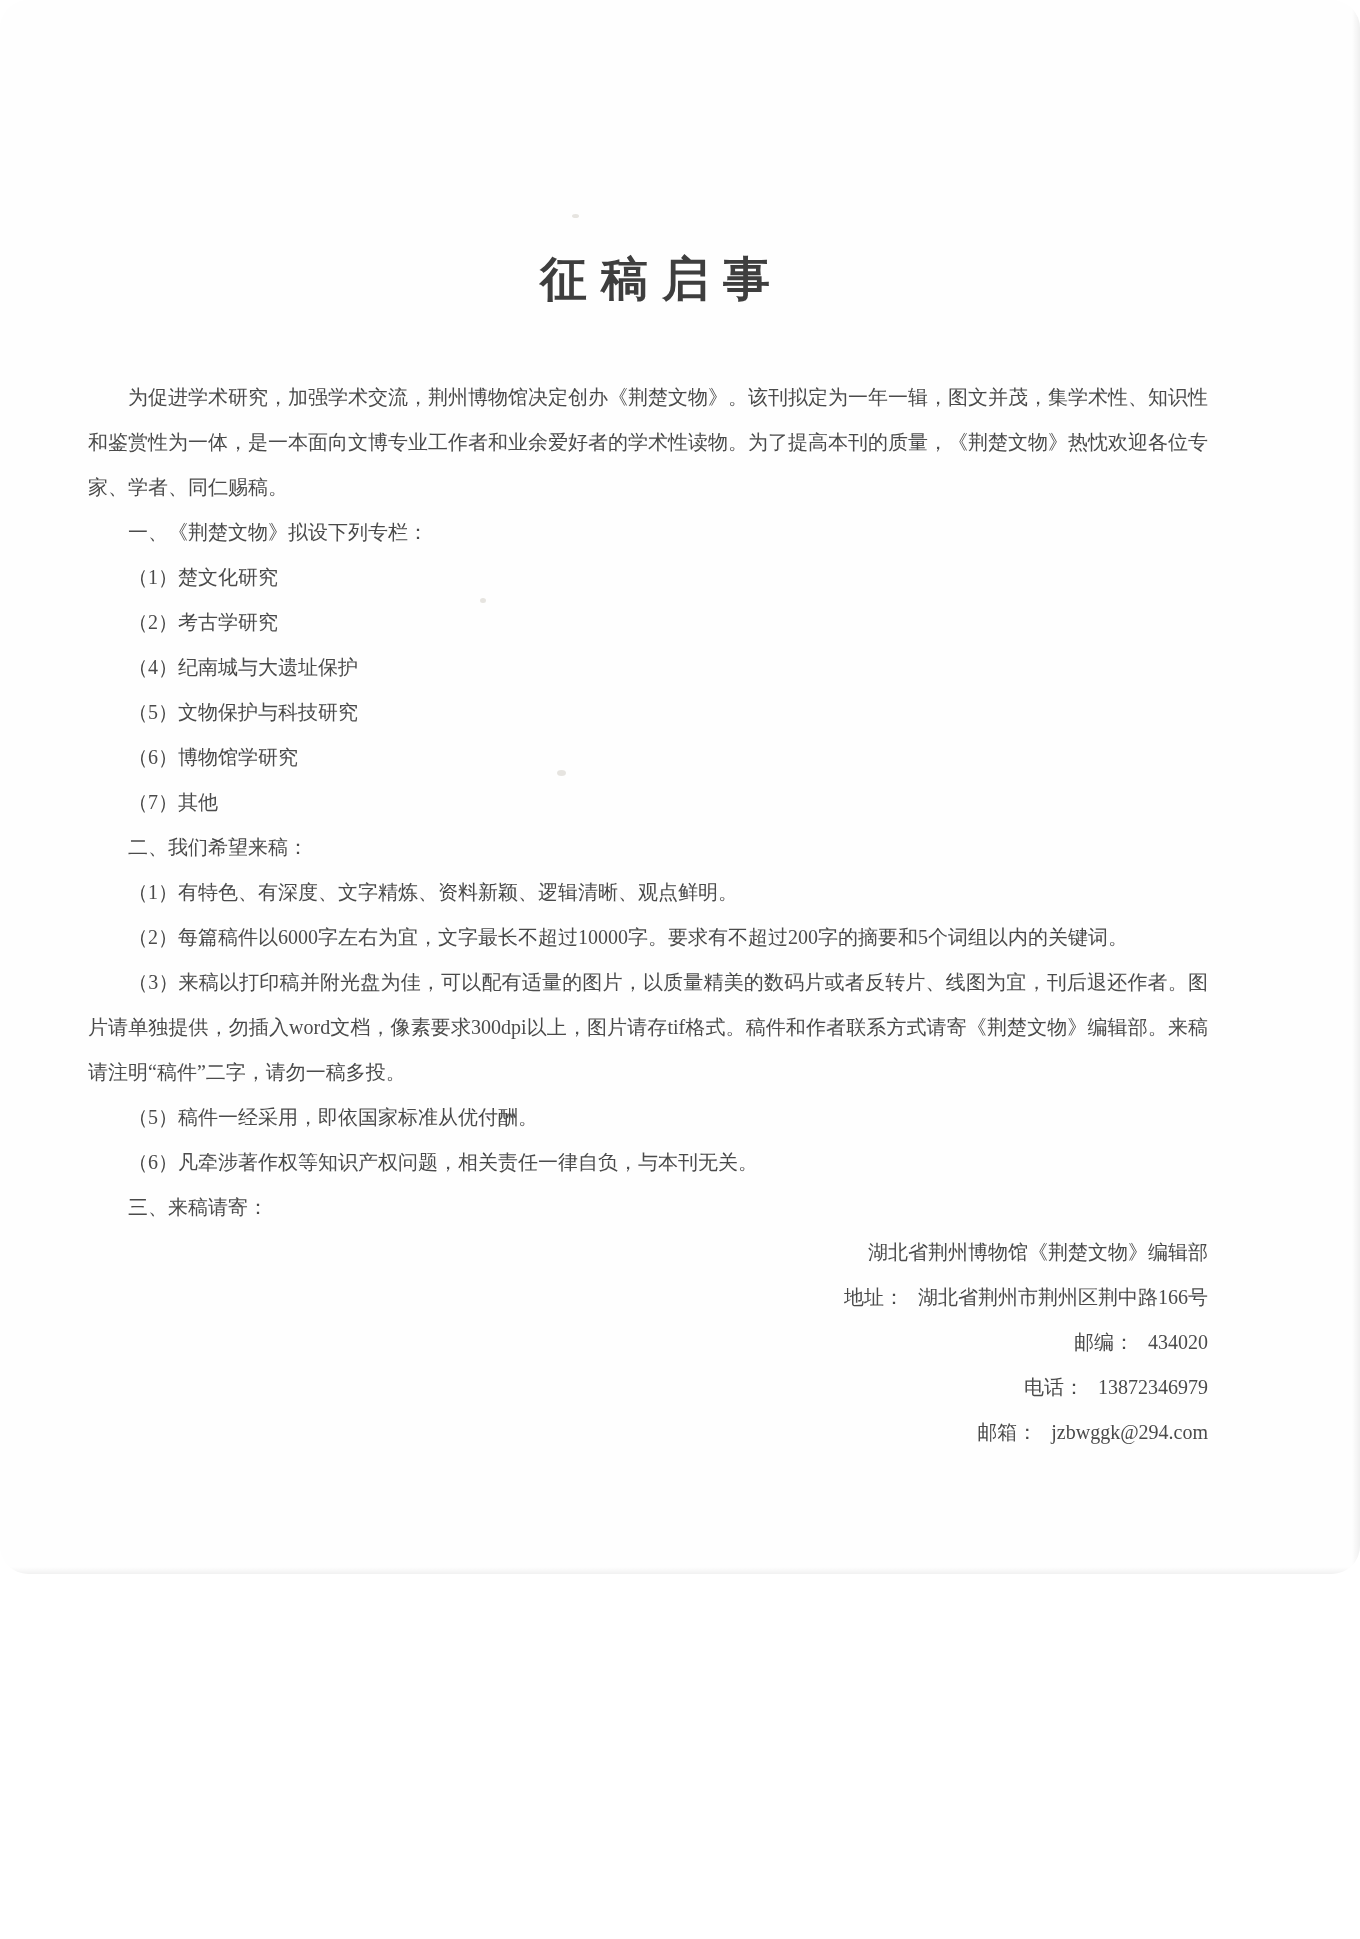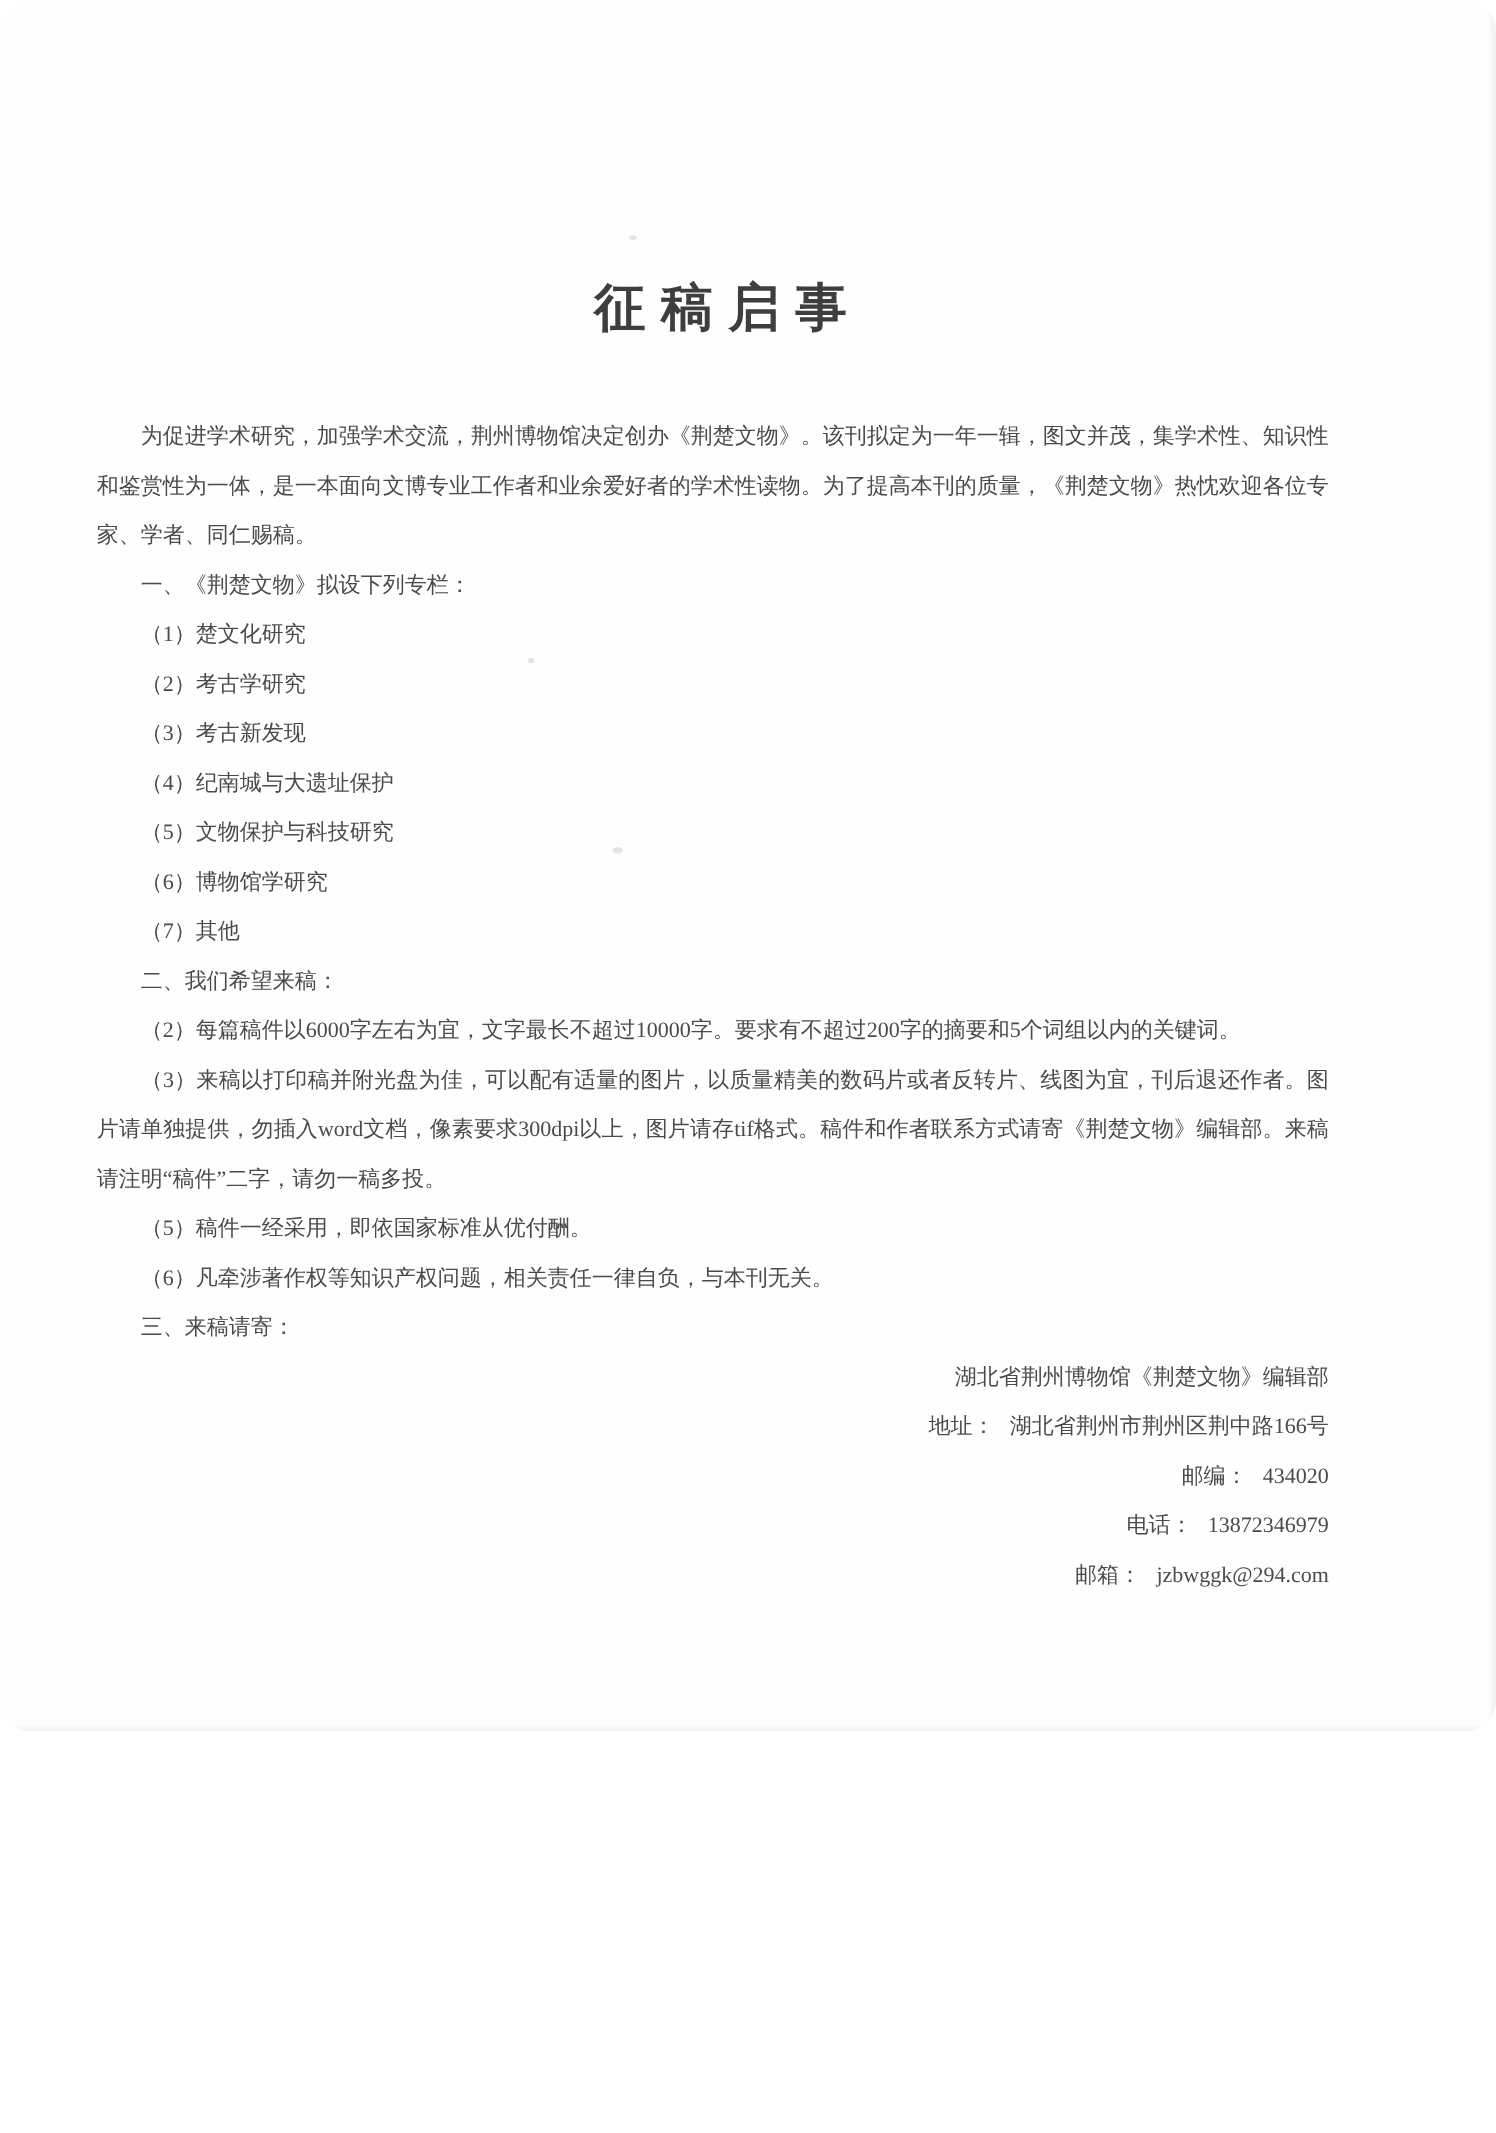--- a/index.html
+++ b/index.html
@@ -86,27 +86,27 @@
 
   <h1 class="doc-title">征稿启事</h1>
 
   <div class="content">
 
     <p class="indent">为促进学术研究，加强学术交流，荆州博物馆决定创办《荆楚文物》。该刊拟定为一年一辑，图文并茂，集学术性、知识性和鉴赏性为一体，是一本面向文博专业工作者和业余爱好者的学术性读物。为了提高本刊的质量，《荆楚文物》热忱欢迎各位专家、学者、同仁赐稿。</p>
 
     <p class="indent">一、《荆楚文物》拟设下列专栏：</p>
     <p class="indent">（1）楚文化研究</p>
     <p class="indent">（2）考古学研究</p>
-    <p class="indent">（3）考古新发现</p>
     <p class="indent">（4）纪南城与大遗址保护</p>
     <p class="indent">（5）文物保护与科技研究</p>
     <p class="indent">（6）博物馆学研究</p>
     <p class="indent">（7）其他</p>
 
     <p class="indent">二、我们希望来稿：</p>
+    <p class="indent">（1）有特色、有深度、文字精炼、资料新颖、逻辑清晰、观点鲜明。</p>
     <p class="indent">（2）每篇稿件以6000字左右为宜，文字最长不超过10000字。要求有不超过200字的摘要和5个词组以内的关键词。</p>
     <p class="indent">（3）来稿以打印稿并附光盘为佳，可以配有适量的图片，以质量精美的数码片或者反转片、线图为宜，刊后退还作者。图片请单独提供，勿插入word文档，像素要求300dpi以上，图片请存tif格式。稿件和作者联系方式请寄《荆楚文物》编辑部。来稿请注明“稿件”二字，请勿一稿多投。</p>
     <p class="indent">（5）稿件一经采用，即依国家标准从优付酬。</p>
     <p class="indent">（6）凡牵涉著作权等知识产权问题，相关责任一律自负，与本刊无关。</p>
 
     <p class="indent">三、来稿请寄：</p>
     <p class="contact-line">湖北省荆州博物馆《荆楚文物》编辑部</p>
     <p class="contact-line"><span>地址：</span><span class="contact-value">湖北省荆州市荆州区荆中路166号</span></p>
     <p class="contact-line"><span>邮编：</span><span class="contact-value">434020</span></p>
     <p class="contact-line"><span>电话：</span><span class="contact-value">13872346979</span></p>

